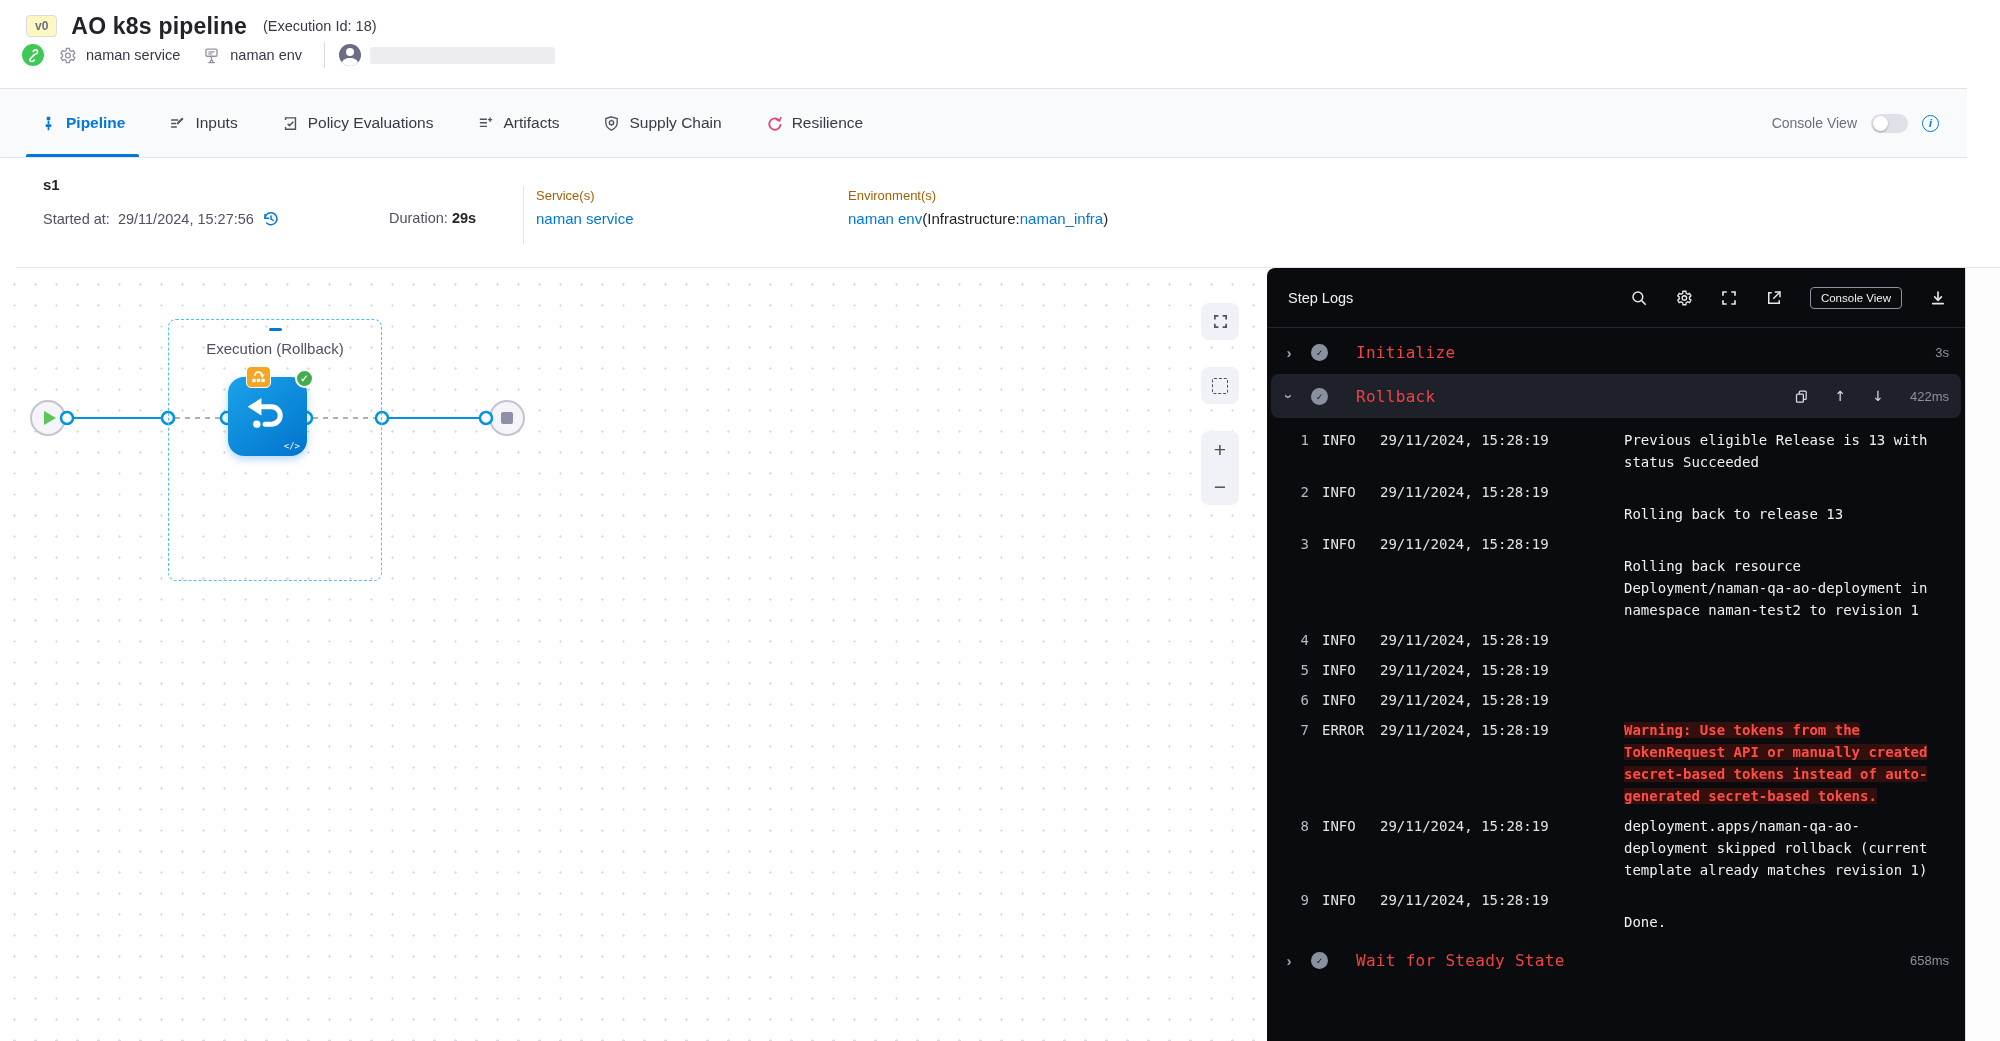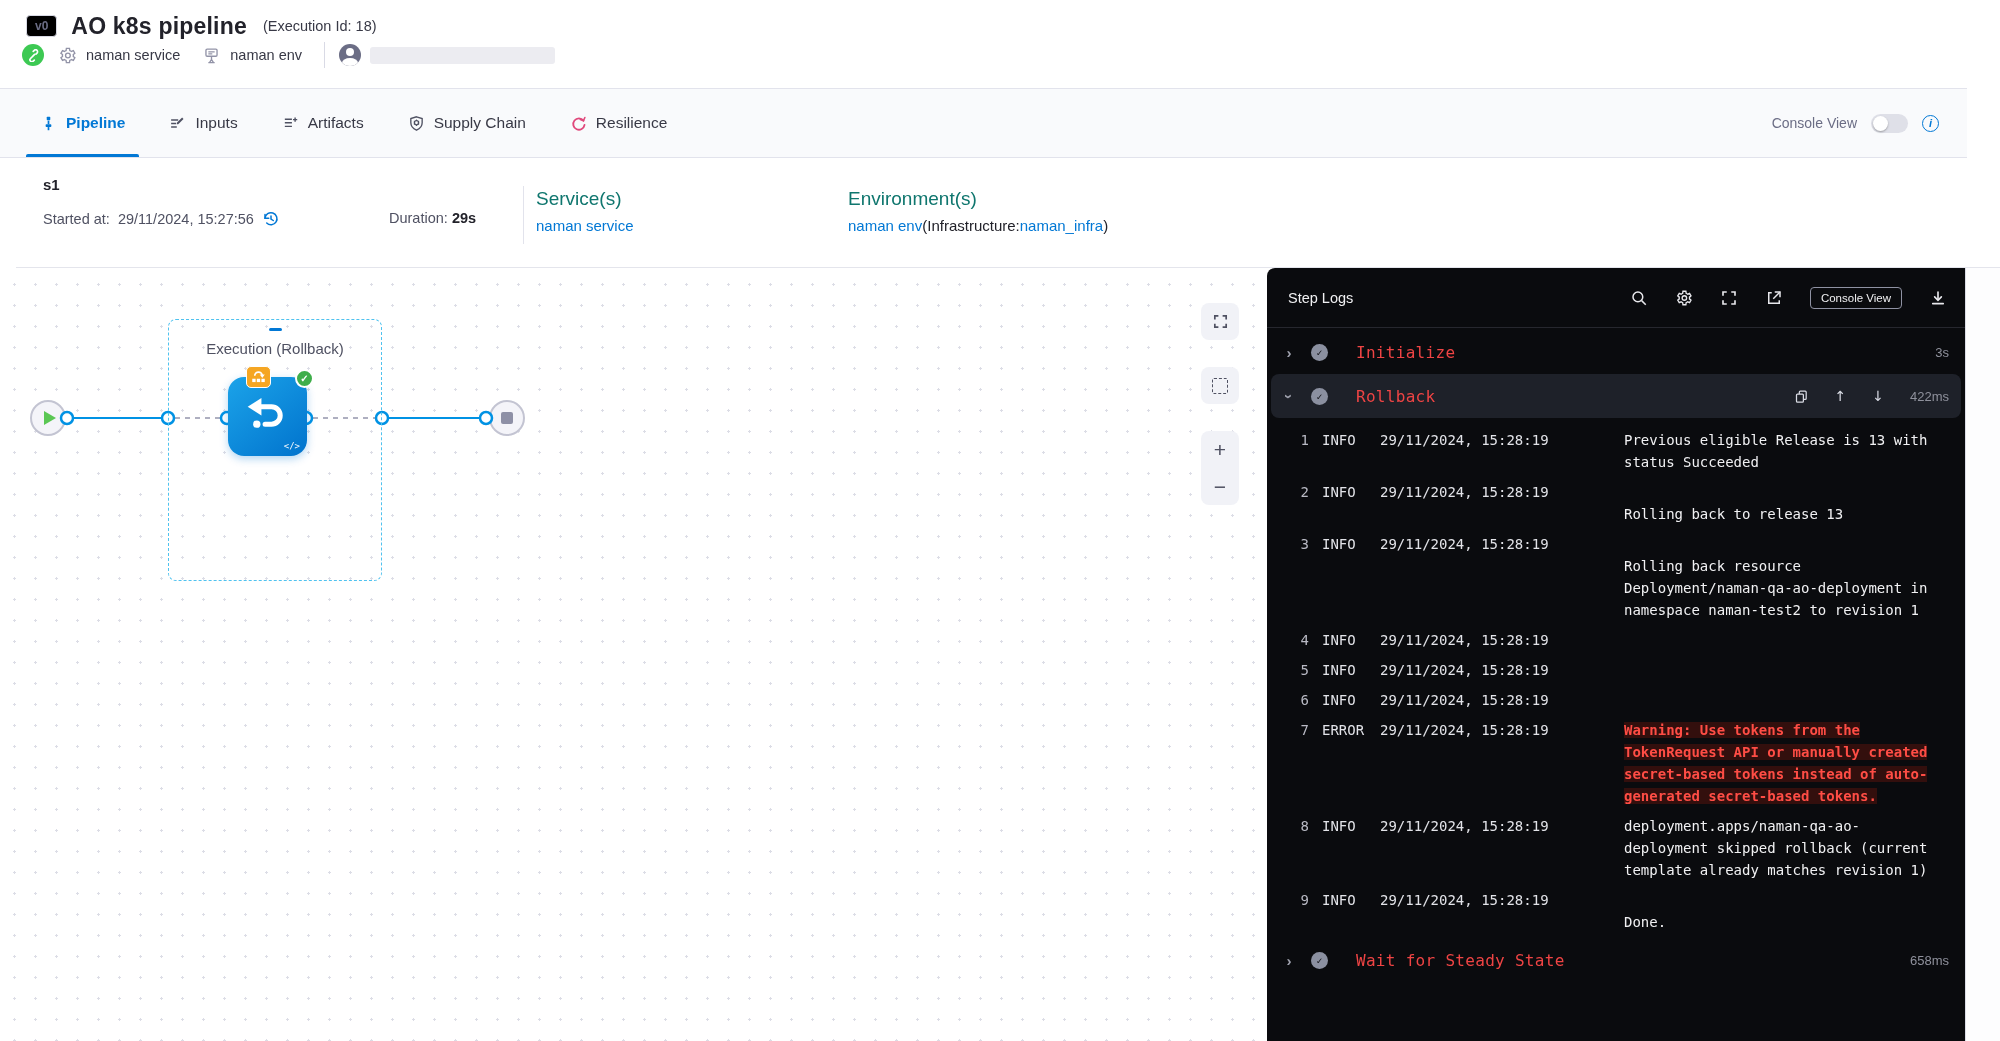--- a/index.html
+++ b/index.html
@@ -6,21 +6,21 @@
   html,body { background:#ffffff; }
   .page {
     position:relative; width:2000px; height:1041px; overflow:hidden;
     font-family:"Liberation Sans", sans-serif; background:#ffffff; color:#22222a;
   }
 
   
   .top-header { position:absolute; left:0; top:0; width:2000px; height:88px; background:#fff; }
   .title-row { position:absolute; left:26px; top:10px; height:32px; display:flex; align-items:center; gap:14px; }
   .version-badge {
-    border:1px solid #d9dae5; background:#000000; color:#6b6d85; font-size:12px; font-weight:600;
+    border:1px solid #d9dae5; background:#fef9c3; color:#6b6d85; font-size:12px; font-weight:600;
     padding:4px 8px; border-radius:4px; line-height:1;
   }
   .pipeline-title { font-size:23px; font-weight:700; color:#22222a; letter-spacing:.2px; }
   .exec-id { font-size:14.5px; color:#383946; margin-left:2px; }
   .meta-row { position:absolute; left:22px; top:42px; height:26px; display:flex; align-items:center; }
   .gitops-chip { width:22px; height:22px; border-radius:50%; background:#3dc953; display:flex; align-items:center; justify-content:center; }
   .gitops-chip svg { width:13px; height:13px; }
   .meta-ico { color:#9293a7; display:flex; align-items:center; }
   .meta-ico svg { width:19px; height:19px; }
   .meta-label { font-size:14.5px; color:#383946; }
@@ -55,21 +55,21 @@
   
   .stage-bar { position:absolute; left:16px; top:158px; width:2000px; height:110px; background:#fff; border-bottom:1px solid #e4e5ec; }
   .stage-name { position:absolute; left:27px; top:18px; font-size:15px; font-weight:700; color:#22222a; }
   .started-row { position:absolute; left:27px; top:52px; display:flex; align-items:center; gap:8px; font-size:14.5px; color:#4f5162; }
   .history-icon { display:flex; color:#0278d5; cursor:pointer; } .history-icon svg { width:18px; height:18px; }
   .duration-row { position:absolute; left:373px; top:52px; font-size:14.5px; color:#4f5162; }
   .duration-value { color:#22222a; font-weight:700; }
   .stage-divider { position:absolute; left:507px; top:28px; width:1px; height:58px; background:#e2e3ec; }
   .svc-col { position:absolute; left:520px; top:30px; }
   .env-col { position:absolute; left:832px; top:30px; }
-  .col-label { font-size:19px; color:#0f766e; margin-bottom:7px; }
+  .col-label { font-size:13px; color:#a16207; margin-bottom:7px; }
   .link { font-size:15px; color:#0278d5; cursor:pointer; }
   .env-line { font-size:15px; }
   .env-dark { color:#22222a; }
 
   
   .canvas {
     position:absolute; left:0; top:268px; width:1267px; height:773px; background:#fff;
     background-image:radial-gradient(circle, #dcdde6 1.2px, transparent 1.4px);
     background-size:21px 21px; background-position:4px 6px;
   }
@@ -200,20 +200,29 @@
             <svg viewBox="0 0 24 24" fill="none" stroke="currentColor" stroke-width="2">
               <path d="M3 7h10M3 12h7M3 17h8"></path>
               <path d="M20.5 5.5 l-2-2 L11 11v2h2z" fill="currentColor" stroke="none"></path>
             </svg>
           </span>
     <span class="tab-label">Inputs</span>
   </div>
         <div class="tab">
     <span class="tab-icon">
             <svg viewBox="0 0 24 24" fill="none" stroke="currentColor" stroke-width="2">
+              <path d="M5 7V4h14v16H5v-3"></path>
+              <path d="M8 12.5l2.5 2.5L16 9.5"></path>
+            </svg>
+          </span>
+    <span class="tab-label">Policy Evaluations</span>
+  </div>
+        <div class="tab">
+    <span class="tab-icon">
+            <svg viewBox="0 0 24 24" fill="none" stroke="currentColor" stroke-width="2">
               <path d="M4 6h10M4 11h10M4 16h10"></path>
               <path d="M18.5 3.5v6M15.5 6.5h6"></path>
             </svg>
           </span>
     <span class="tab-label">Artifacts</span>
   </div>
         <div class="tab">
     <span class="tab-icon">
             <svg viewBox="0 0 24 24" fill="none" stroke="currentColor" stroke-width="1.9">
               <path d="M12 2.5 20 5v6c0 5-3.5 8.5-8 10.5C7.5 19.5 4 16 4 11V5z"></path>

